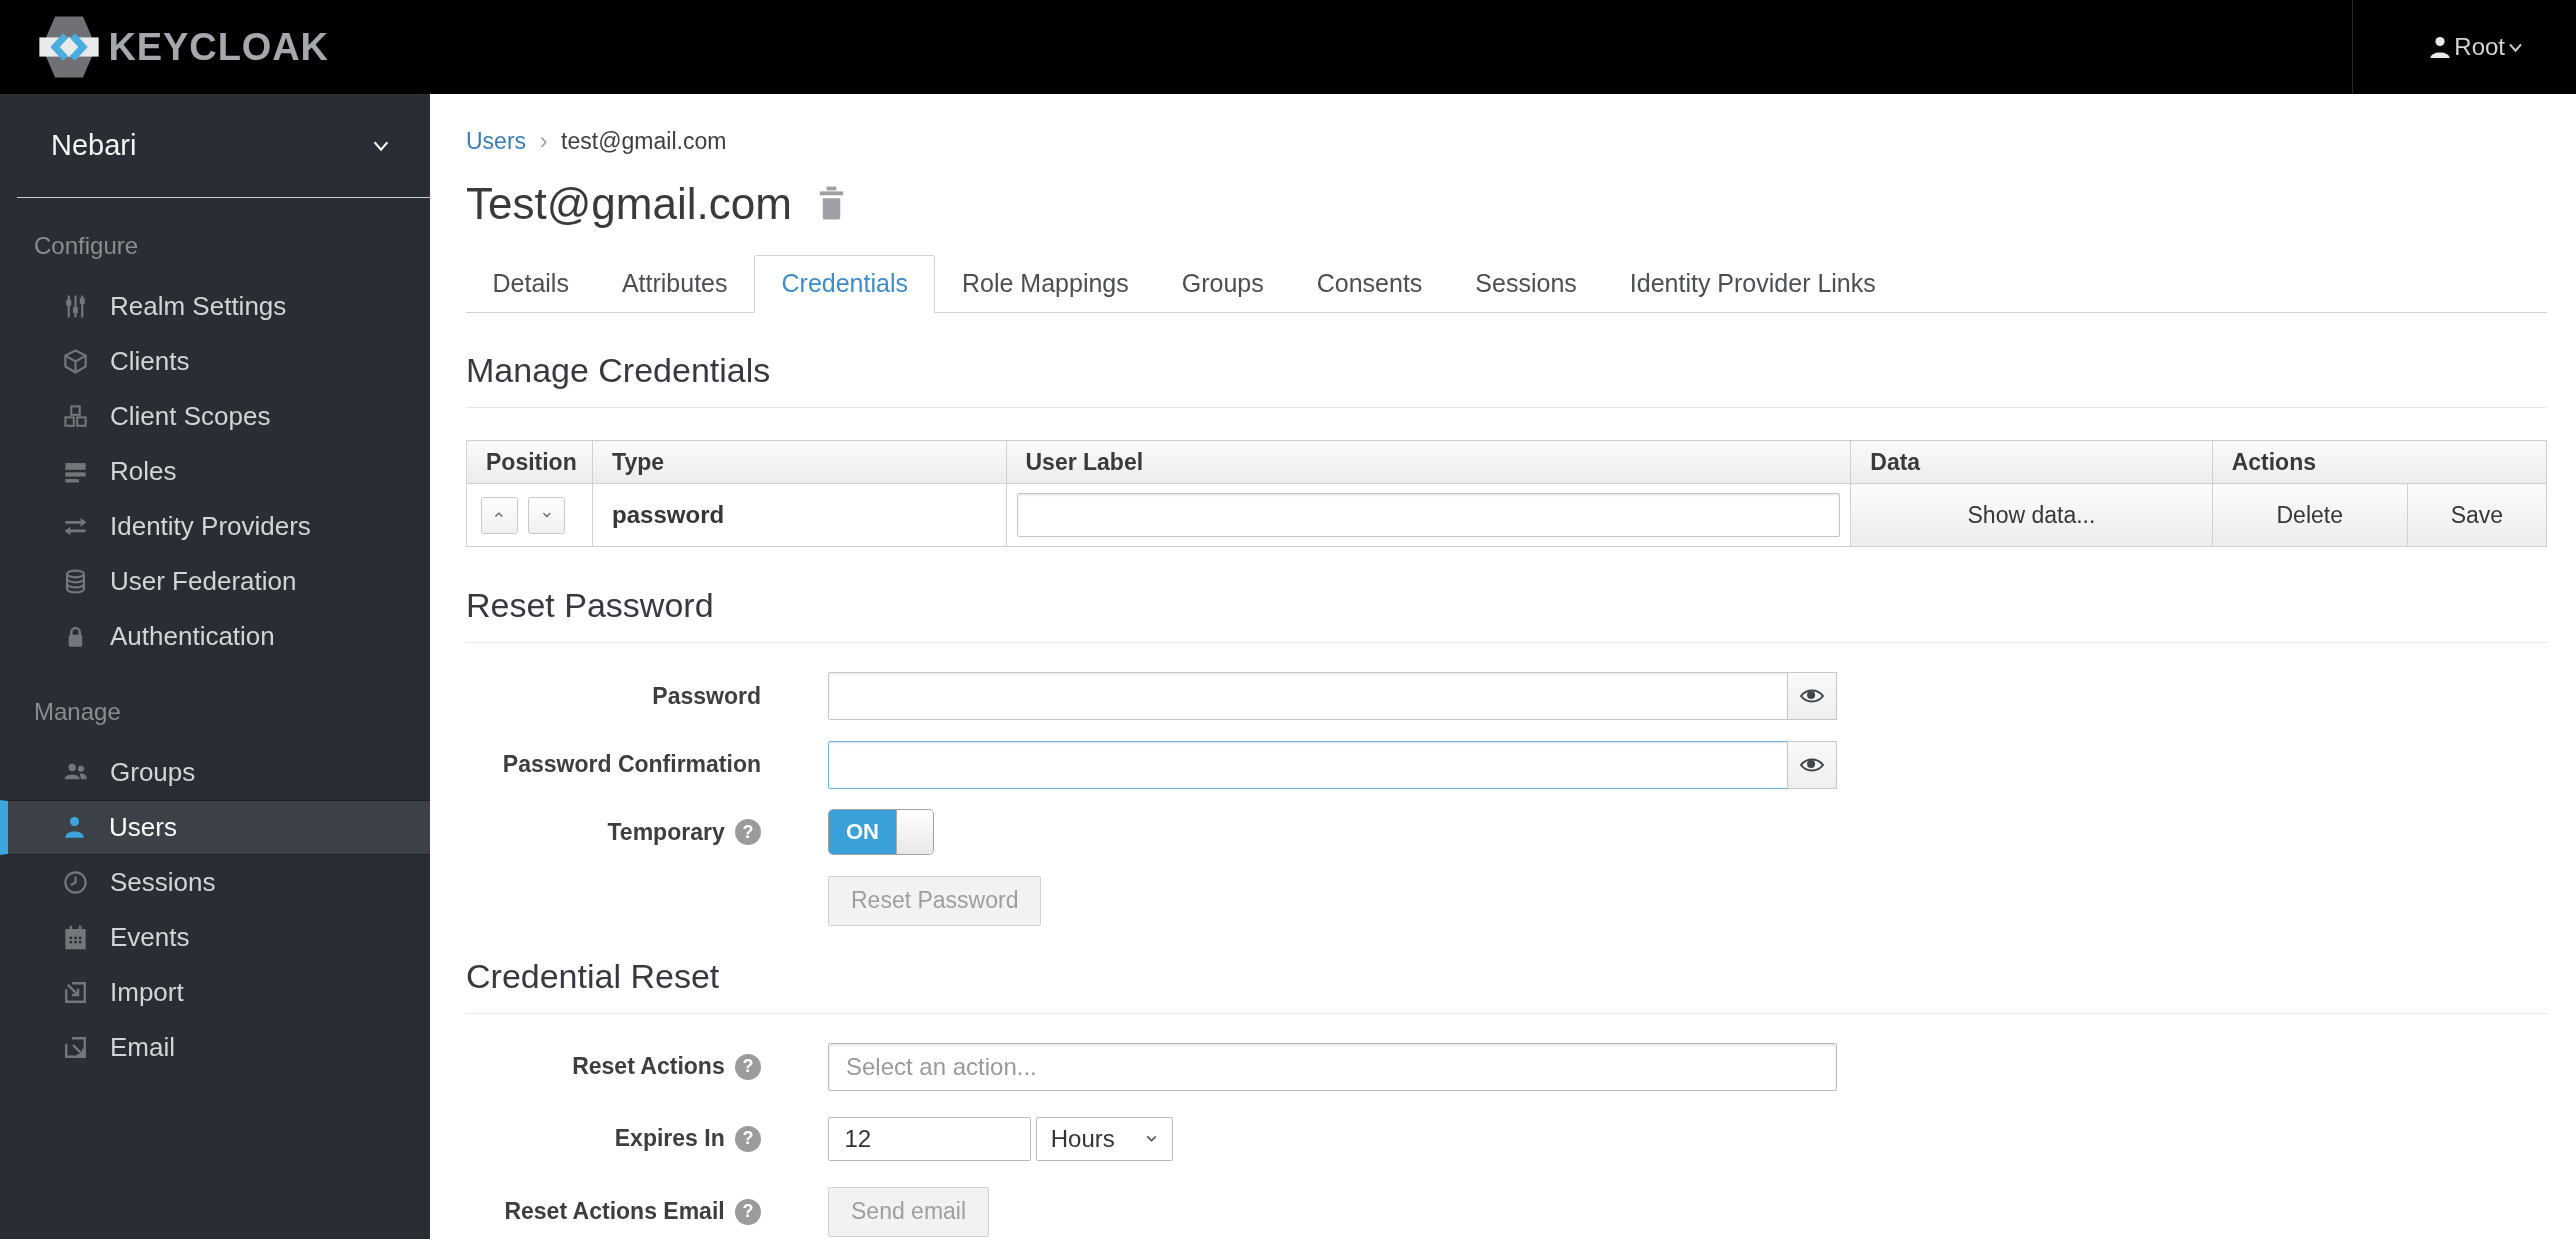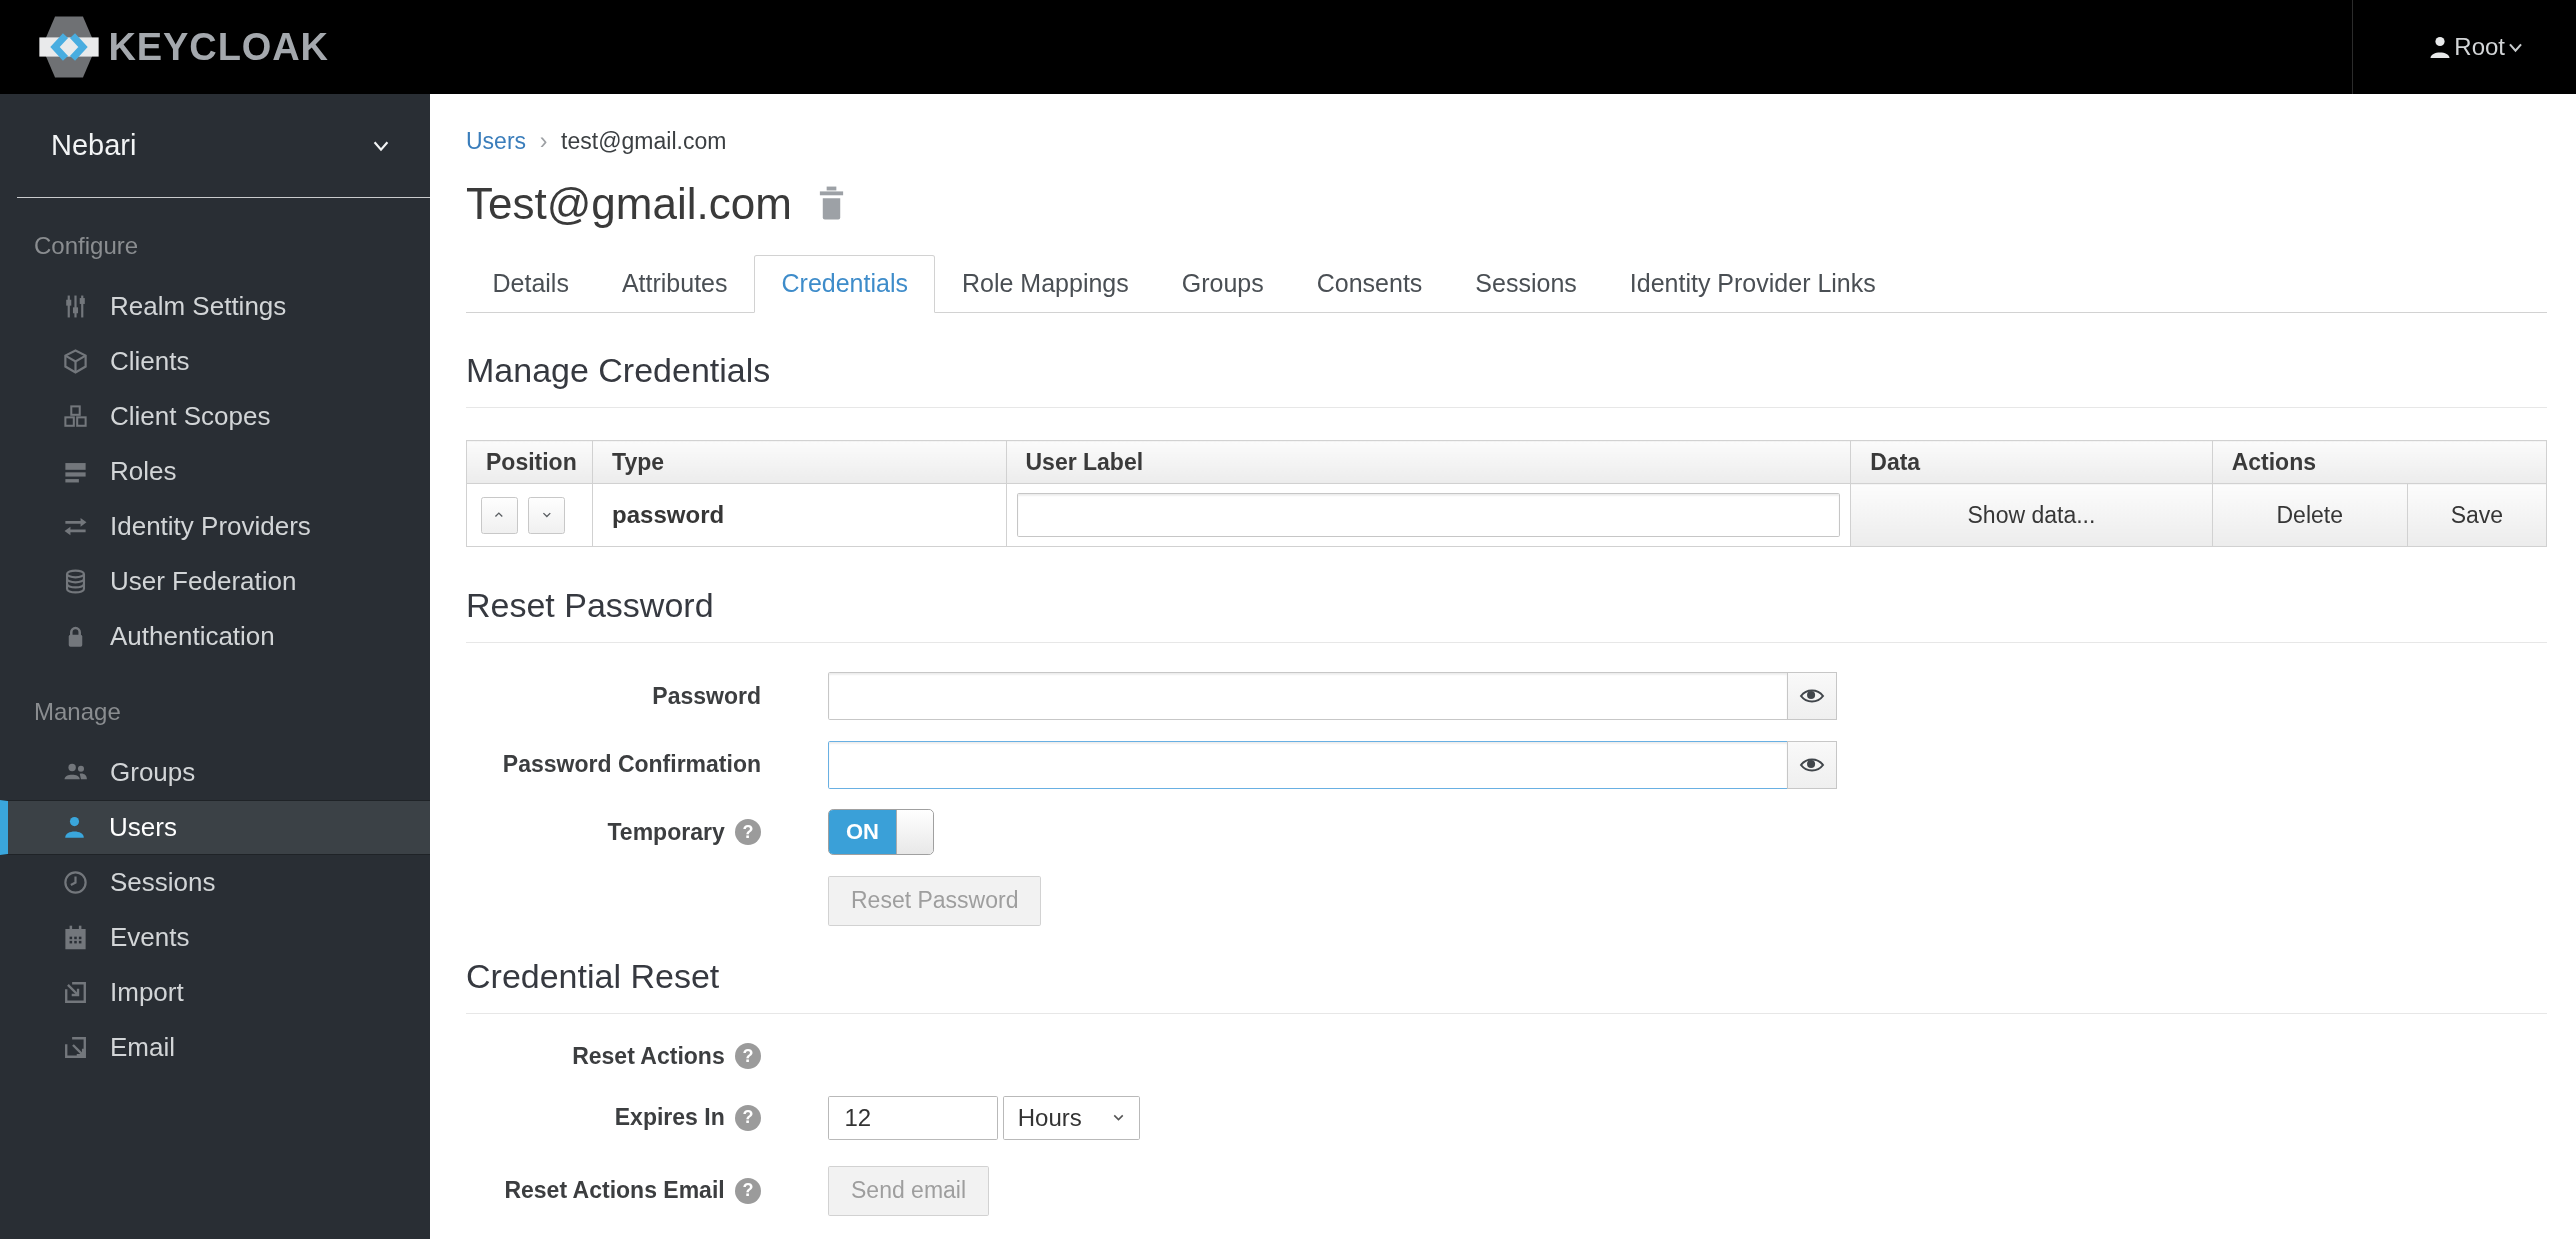--- a/index.html
+++ b/index.html
@@ -96,21 +96,21 @@
   .toggle-on { width:67px; background:#3aa0d8; color:#fff; font-size:22px; font-weight:bold;
                display:flex; align-items:center; justify-content:center; }
   .toggle-handle { flex:1; background:linear-gradient(#ffffff,#e8e8e8); border-left:0.9px solid #ababab;
                    border-radius:0 4.3px 4.3px 0; }
   .btn-muted { height:50px; padding:0 22px; background:#f2f2f2; border:0.9px solid #d2d2d2;
                border-radius:1.7px; color:#9e9e9e; font-size:23px; cursor:pointer;
                font-family:"Liberation Sans", sans-serif; }
   .wide-select { width:1009px; height:48px; border:0.9px solid #b9b9b9; border-radius:1.7px;
                  box-shadow:inset 0 1.7px 2.6px rgba(0,0,0,.1); display:flex; align-items:center;
                  padding:0 17px; font-size:24px; color:#9a9a9a; cursor:pointer; background:#fff; }
-  .num-input { width:170px; height:44px; border:0.9px solid #b9b9b9; border-radius:1.7px;
+  .num-input { width:203px; height:44px; border:0.9px solid #b9b9b9; border-radius:1.7px;
                font-size:24px; color:#333; padding:0 15.4px; }
   .unit-select { width:137px; height:44px; margin-left:5.1px; border:0.9px solid #b9b9b9;
                  border-radius:1.7px; background:#fff; display:flex; align-items:center;
                  justify-content:space-between; padding:0 12px 0 13.7px; font-size:24px;
                  color:#333; cursor:pointer; }
   svg { display:block; }
 </style>
 </head>
 <body>
 
@@ -421,20 +421,23 @@
     </div>
 
     <h2 class="sec-h" id="cr-heading">Credential Reset</h2>
 
     <div class="form">
       <div class="form-row g30">
         <div class="form-label">
           <span>Reset Actions</span>
           <span class="help">?</span>
         </div>
+        <div class="wide-select">
+          <span>Select an action...</span>
+        </div>
       </div>
       <div class="form-row g30">
         <div class="form-label">
           <span>Expires In</span>
           <span class="help">?</span>
         </div>
         <input class="num-input" value="12" style="">
         <div class="unit-select">
           <span>Hours</span>
           <span>

